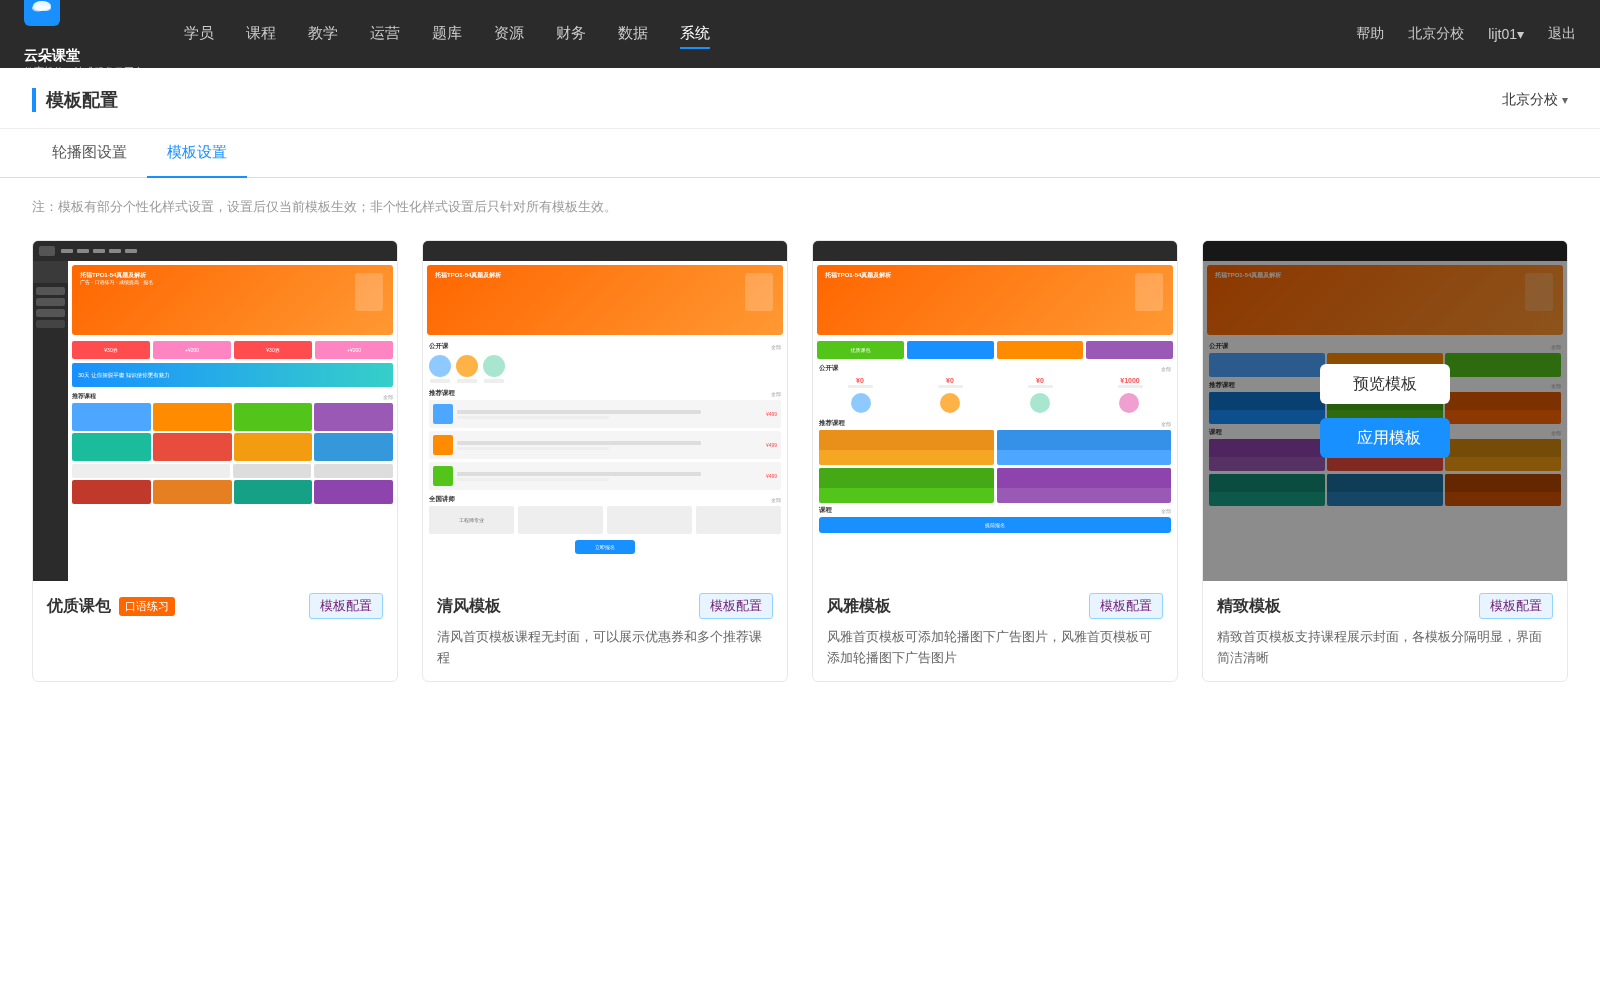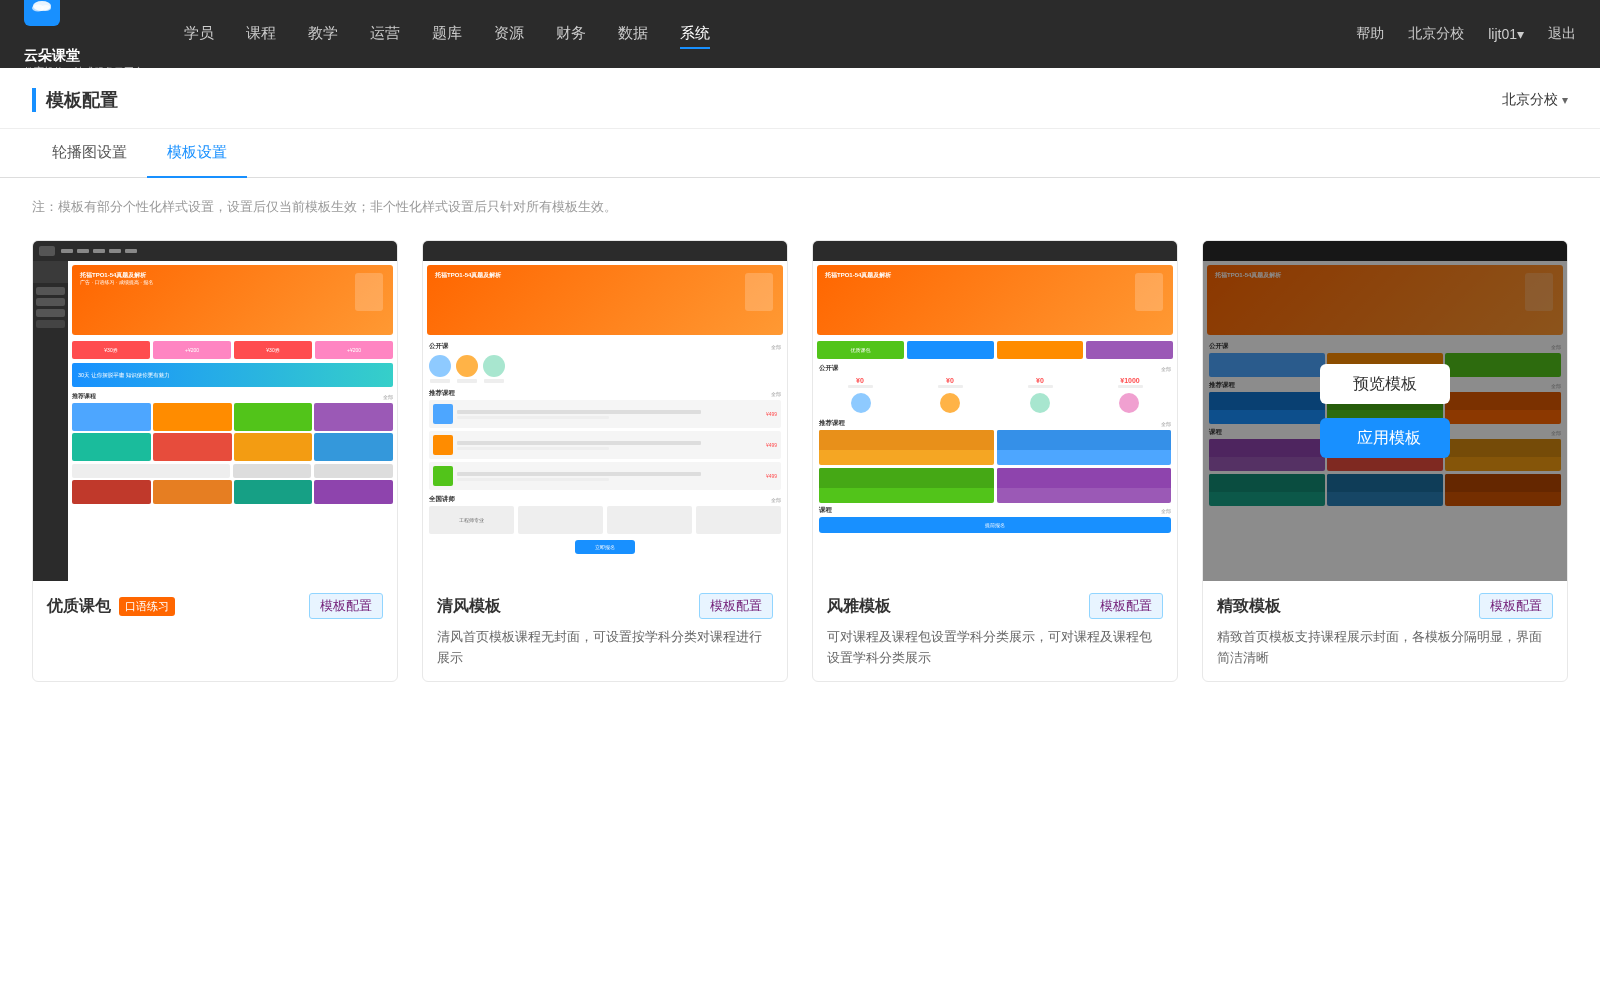--- a/index.html
+++ b/index.html
@@ -375,21 +375,21 @@
             <div style="margin:6px auto;width:60px;height:14px;background:#1890ff;border-radius:3px;display:flex;align-items:center;justify-content:center;color:white;font-size:5px;">立即报名</div>
           </div>
         </div>
         <div class="template-info">
           <div class="template-name-row">
             <div class="template-name-left">
               <span class="template-name">清风模板</span>
             </div>
             <button class="config-btn">模板配置</button>
           </div>
-          <div class="template-desc">清风首页模板课程无封面，可设置按学科分类对课程进行展示</div>
+          <div class="template-desc">清风首页模板课程无封面，可以展示优惠券和多个推荐课程</div>
         </div>
       </div>
 
       <div class="template-card">
         <div class="template-preview mock3">
 
           <div class="mock-screen">
             <div class="mock-nav" style="display:flex;align-items:center;padding:0 6px;gap:6px;"></div>
             <div style="height:70px;background:linear-gradient(135deg,#ff6600,#ff9933);margin:4px;border-radius:3px;position:relative;overflow:hidden;">
               <div style="position:absolute;top:6px;left:8px;color:white;font-size:6px;font-weight:bold;">托福TPO1-54真题及解析</div>
@@ -460,21 +460,21 @@
             <div style="margin:0 6px;height:16px;background:#1890ff;border-radius:3px;display:flex;align-items:center;justify-content:center;color:white;font-size:5px;">提前报名</div>
           </div>
         </div>
         <div class="template-info">
           <div class="template-name-row">
             <div class="template-name-left">
               <span class="template-name">风雅模板</span>
             </div>
             <button class="config-btn">模板配置</button>
           </div>
-          <div class="template-desc">可对课程及课程包设置学科分类展示，可对课程及课程包设置学科分类展示</div>
+          <div class="template-desc">风雅首页模板可添加轮播图下广告图片，风雅首页模板可添加轮播图下广告图片</div>
         </div>
       </div>
 
       <div class="template-card">
         <div class="template-preview">
           <div class="overlay">
             <button class="overlay-btn preview">预览模板</button>
             <button class="overlay-btn apply">应用模板</button>
           </div>
           <div class="mock-screen">

